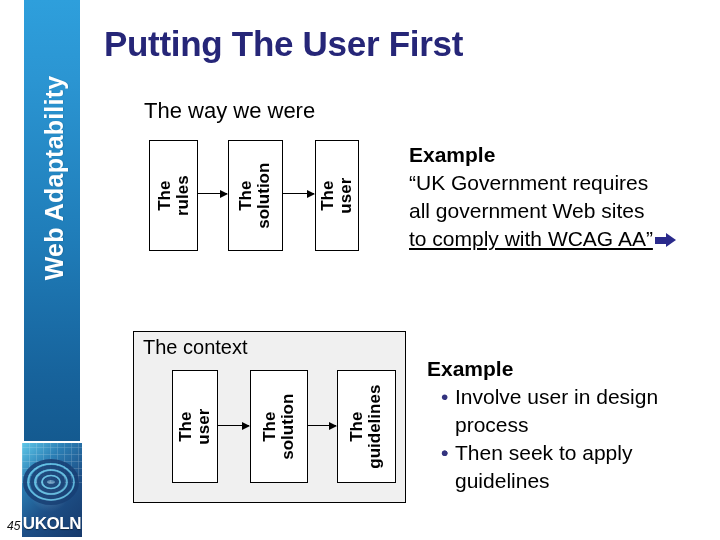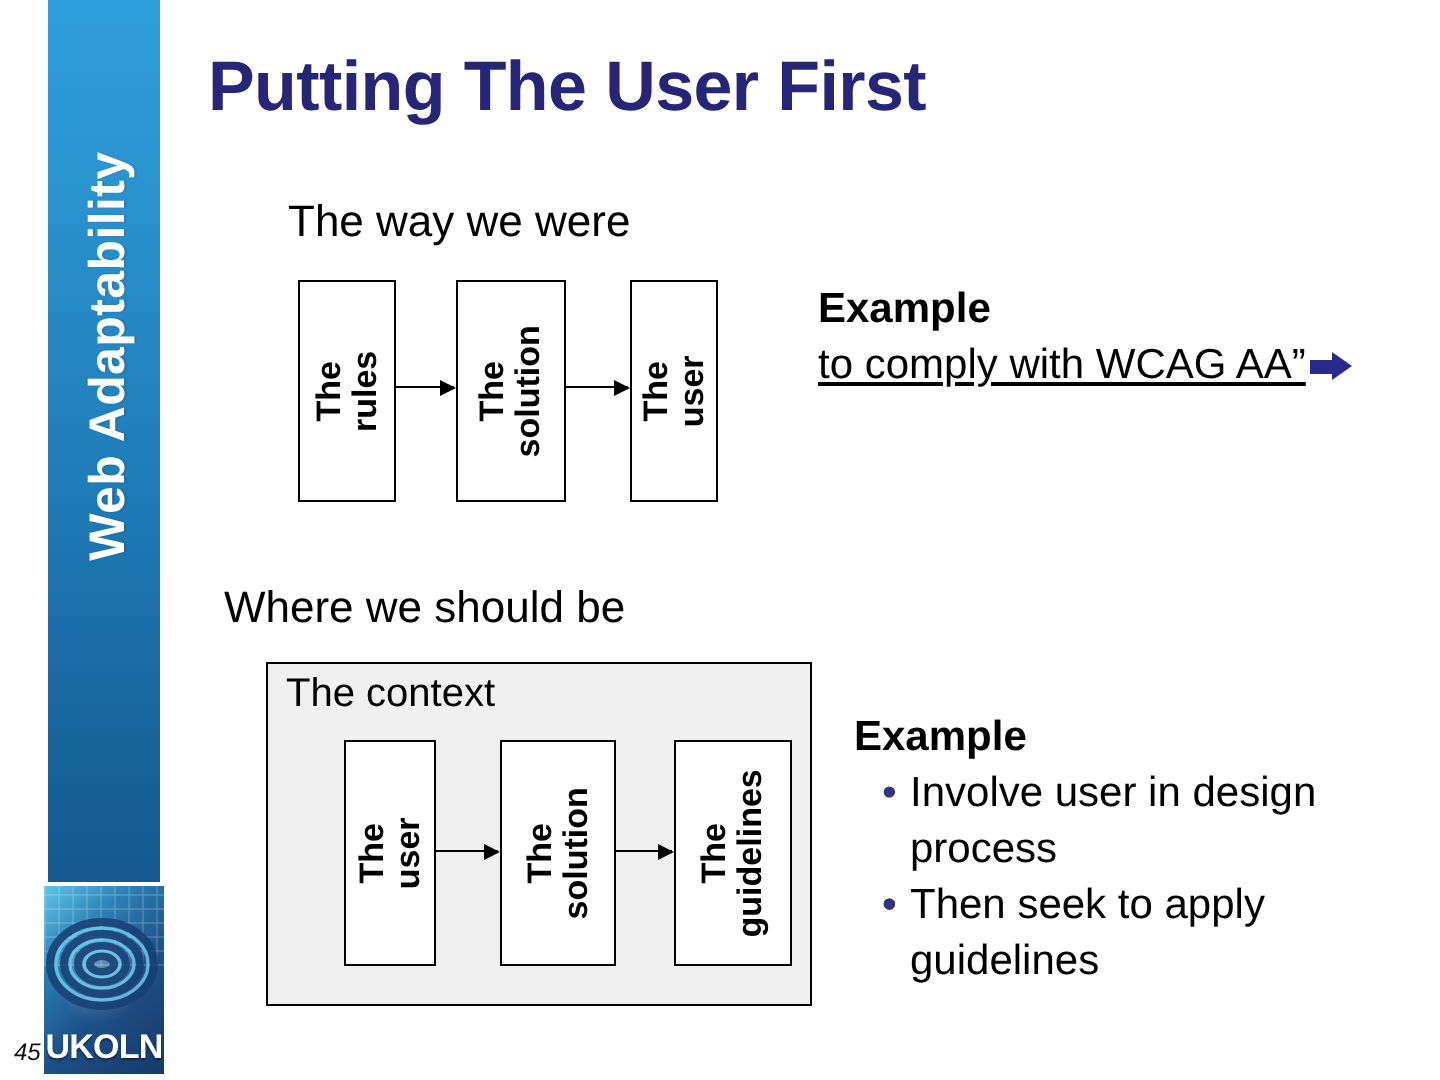--- a/index.html
+++ b/index.html
@@ -176,24 +176,25 @@
 solution</span>
     </div>
     <div class="arrow a2"></div>
     <div class="vbox b3">
       <span class="vlabel">The user</span>
     </div>
   </div>
 
   <div class="example-top">
     <div class="ex-head">Example</div>
+    <div>“UK Government requires</div>
+    <div>all government Web sites</div>
     <div><span class="quote-end">to comply with WCAG AA”</span><span class="arrow-glyph"><span class="shaft"></span><span class="head"></span></span></div>
   </div>
 
-  <div class="section-b-heading">Where we should be</div>
 
   <div class="context-panel">
     <div class="panel-title">The context</div>
   </div>
 
   <div class="flow-bottom">
     <div class="vbox b1">
       <span class="vlabel">The user</span>
     </div>
     <div class="arrow a1"></div>

